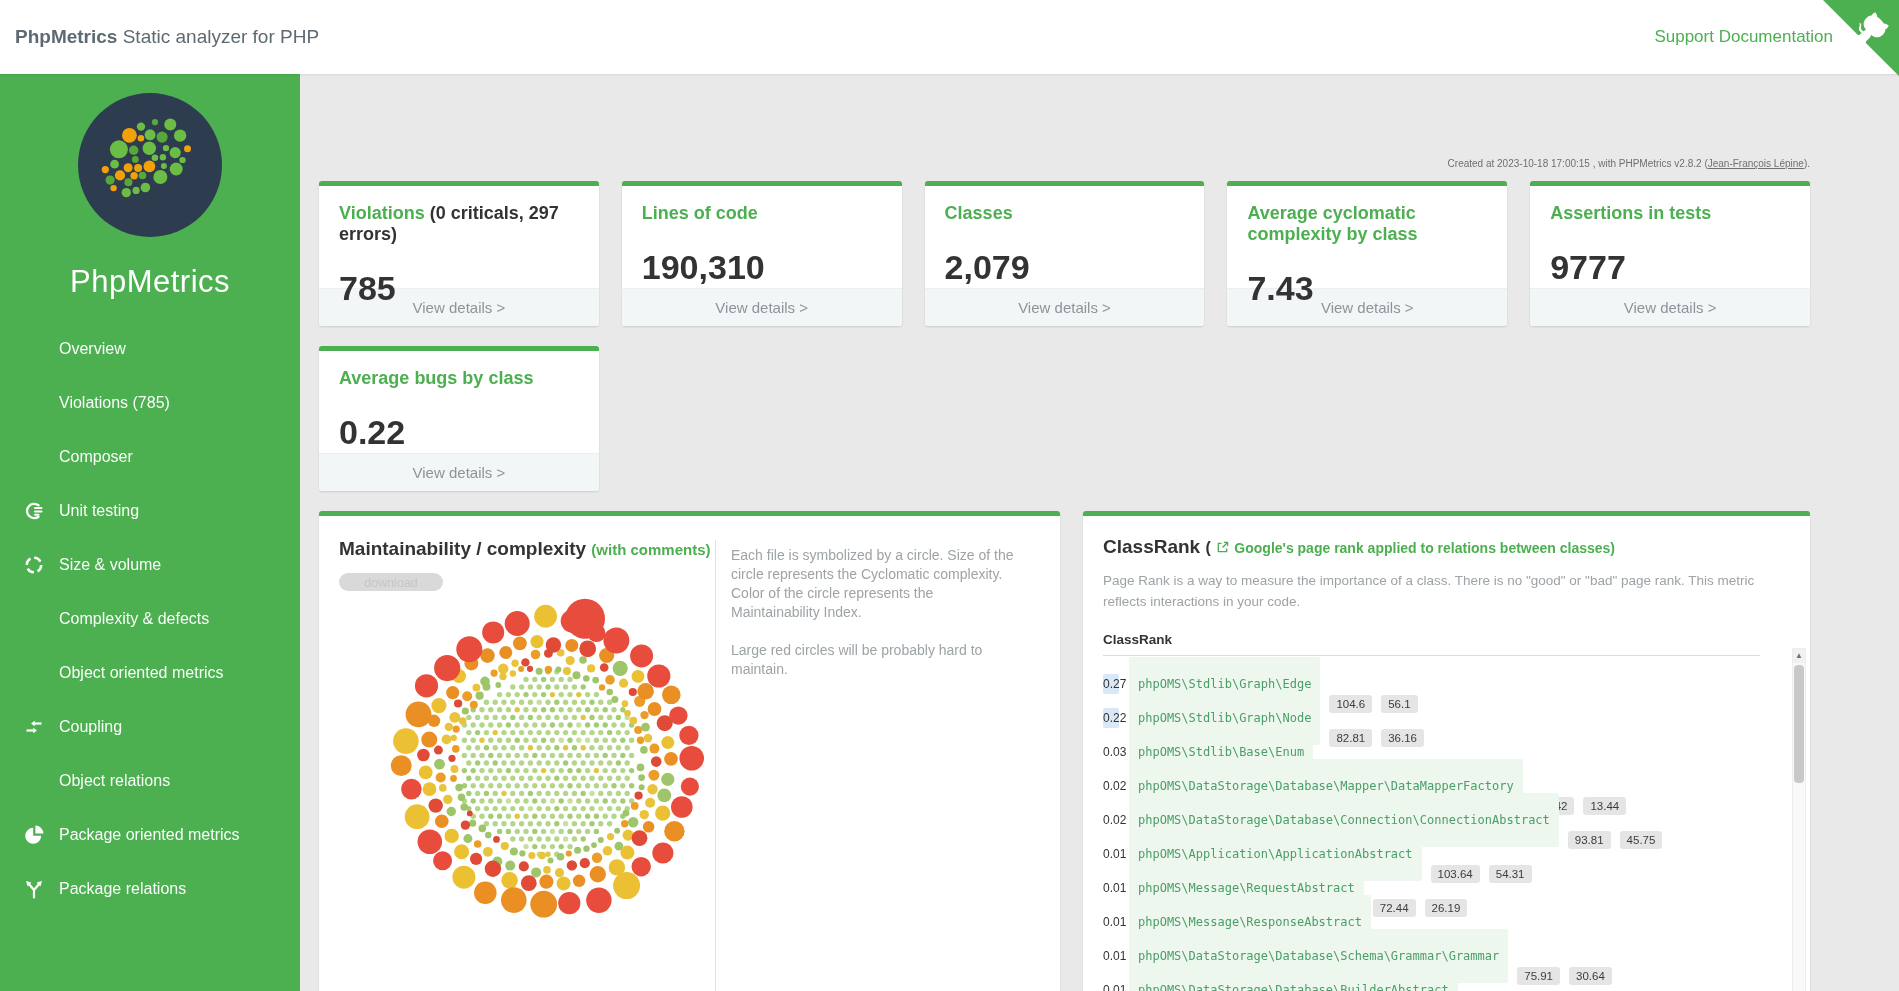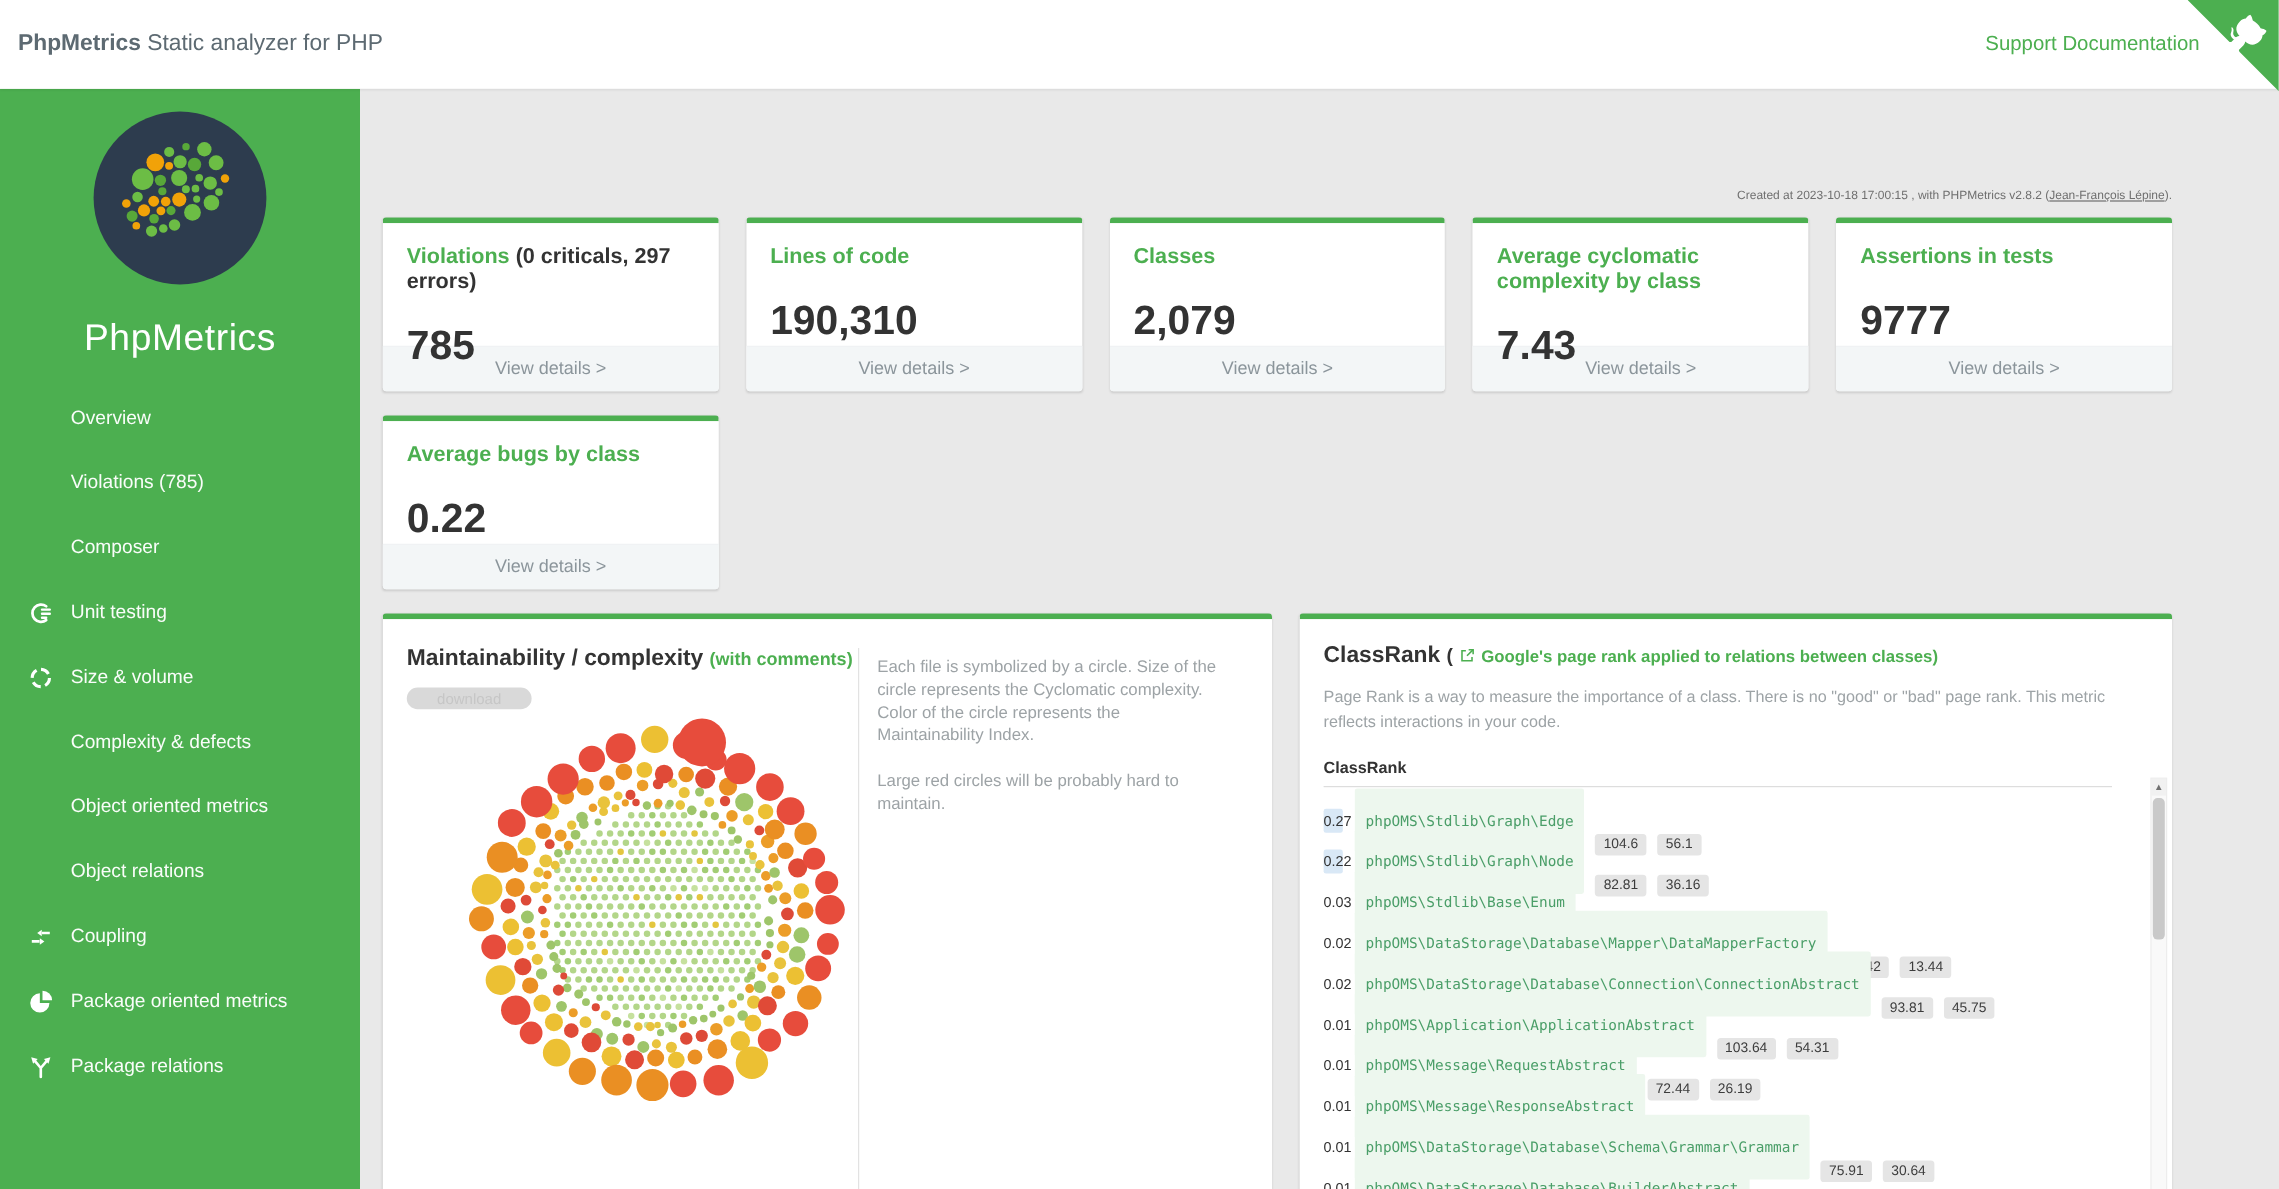--- a/index.html
+++ b/index.html
@@ -126,27 +126,27 @@
       <div class="nav-item"><span>Composer</span></div>
       <div class="nav-item"><svg class="nav-icon" viewBox="0 0 20 20">
           <path d="M14.5 4.2 A7.2 7.2 0 1 0 14.5 15.8" fill="none" stroke="#fff" stroke-width="2.3" stroke-linecap="round"></path>
           <path d="M11 7h6.5M11 10.4h6.5M11 13.8h3.5" fill="none" stroke="#fff" stroke-width="2" stroke-linecap="round"></path>
         </svg><span>Unit testing</span></div>
       <div class="nav-item"><svg class="nav-icon" viewBox="0 0 20 20">
           <circle cx="10" cy="10" r="7.2" fill="none" stroke="#fff" stroke-width="2.6" stroke-dasharray="7.5 3.8"></circle>
         </svg><span>Size &amp; volume</span></div>
       <div class="nav-item"><span>Complexity &amp; defects</span></div>
       <div class="nav-item"><span>Object oriented metrics</span></div>
-      <div class="nav-item"><span>Object relations</span></div>
       <div class="nav-item"><svg class="nav-icon" viewBox="0 0 20 20">
           <path d="M2.5 13.5H9" stroke="#fff" stroke-width="2.2" fill="none"></path>
           <path d="M9.2 10.8 L13 13.5 L9.2 16.2 Z" fill="#fff"></path>
           <path d="M17.5 6.5H11" stroke="#fff" stroke-width="2.2" fill="none"></path>
           <path d="M10.8 3.8 L7 6.5 L10.8 9.2 Z" fill="#fff"></path>
         </svg><span>Coupling</span></div>
+      <div class="nav-item"><span>Object relations</span></div>
       <div class="nav-item"><svg class="nav-icon" viewBox="0 0 20 20">
           <path d="M9.2 10.8 L9.2 2.8 A8 8 0 1 0 17.2 10.8 Z" fill="#fff"></path>
           <path d="M11.4 8.6 L11.4 0.6 A8 8 0 0 1 19.4 8.6 Z" fill="#fff"></path>
         </svg><span>Package oriented metrics</span></div>
       <div class="nav-item"><svg class="nav-icon" viewBox="0 0 20 20">
           <path d="M10 18.5 V11 M10 11 L4.5 4.5 M10 11 L15.5 4.5" stroke="#fff" stroke-width="2.2" fill="none" stroke-linecap="round"></path>
           <path d="M2 2 L7.4 3.6 L3.6 7.4 Z" fill="#fff"></path>
           <path d="M18 2 L12.6 3.6 L16.4 7.4 Z" fill="#fff"></path>
         </svg><span>Package relations</span></div>
     </nav>

